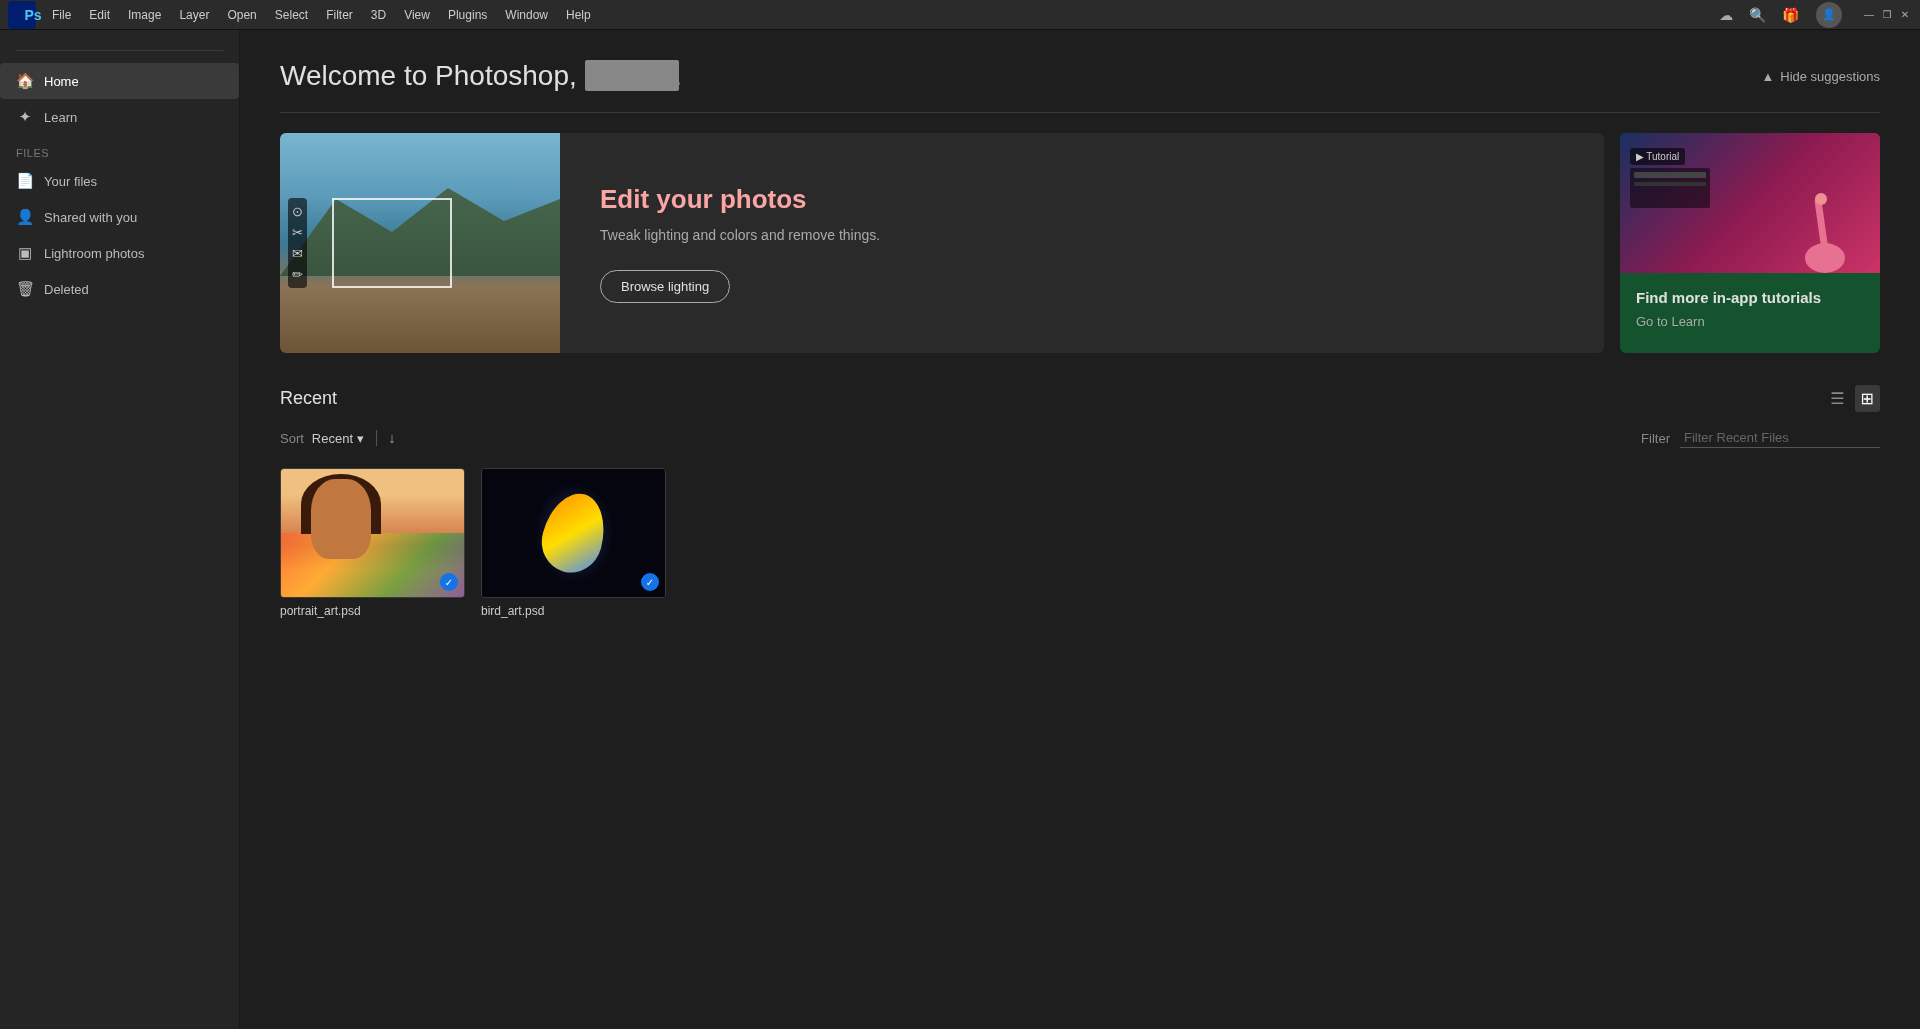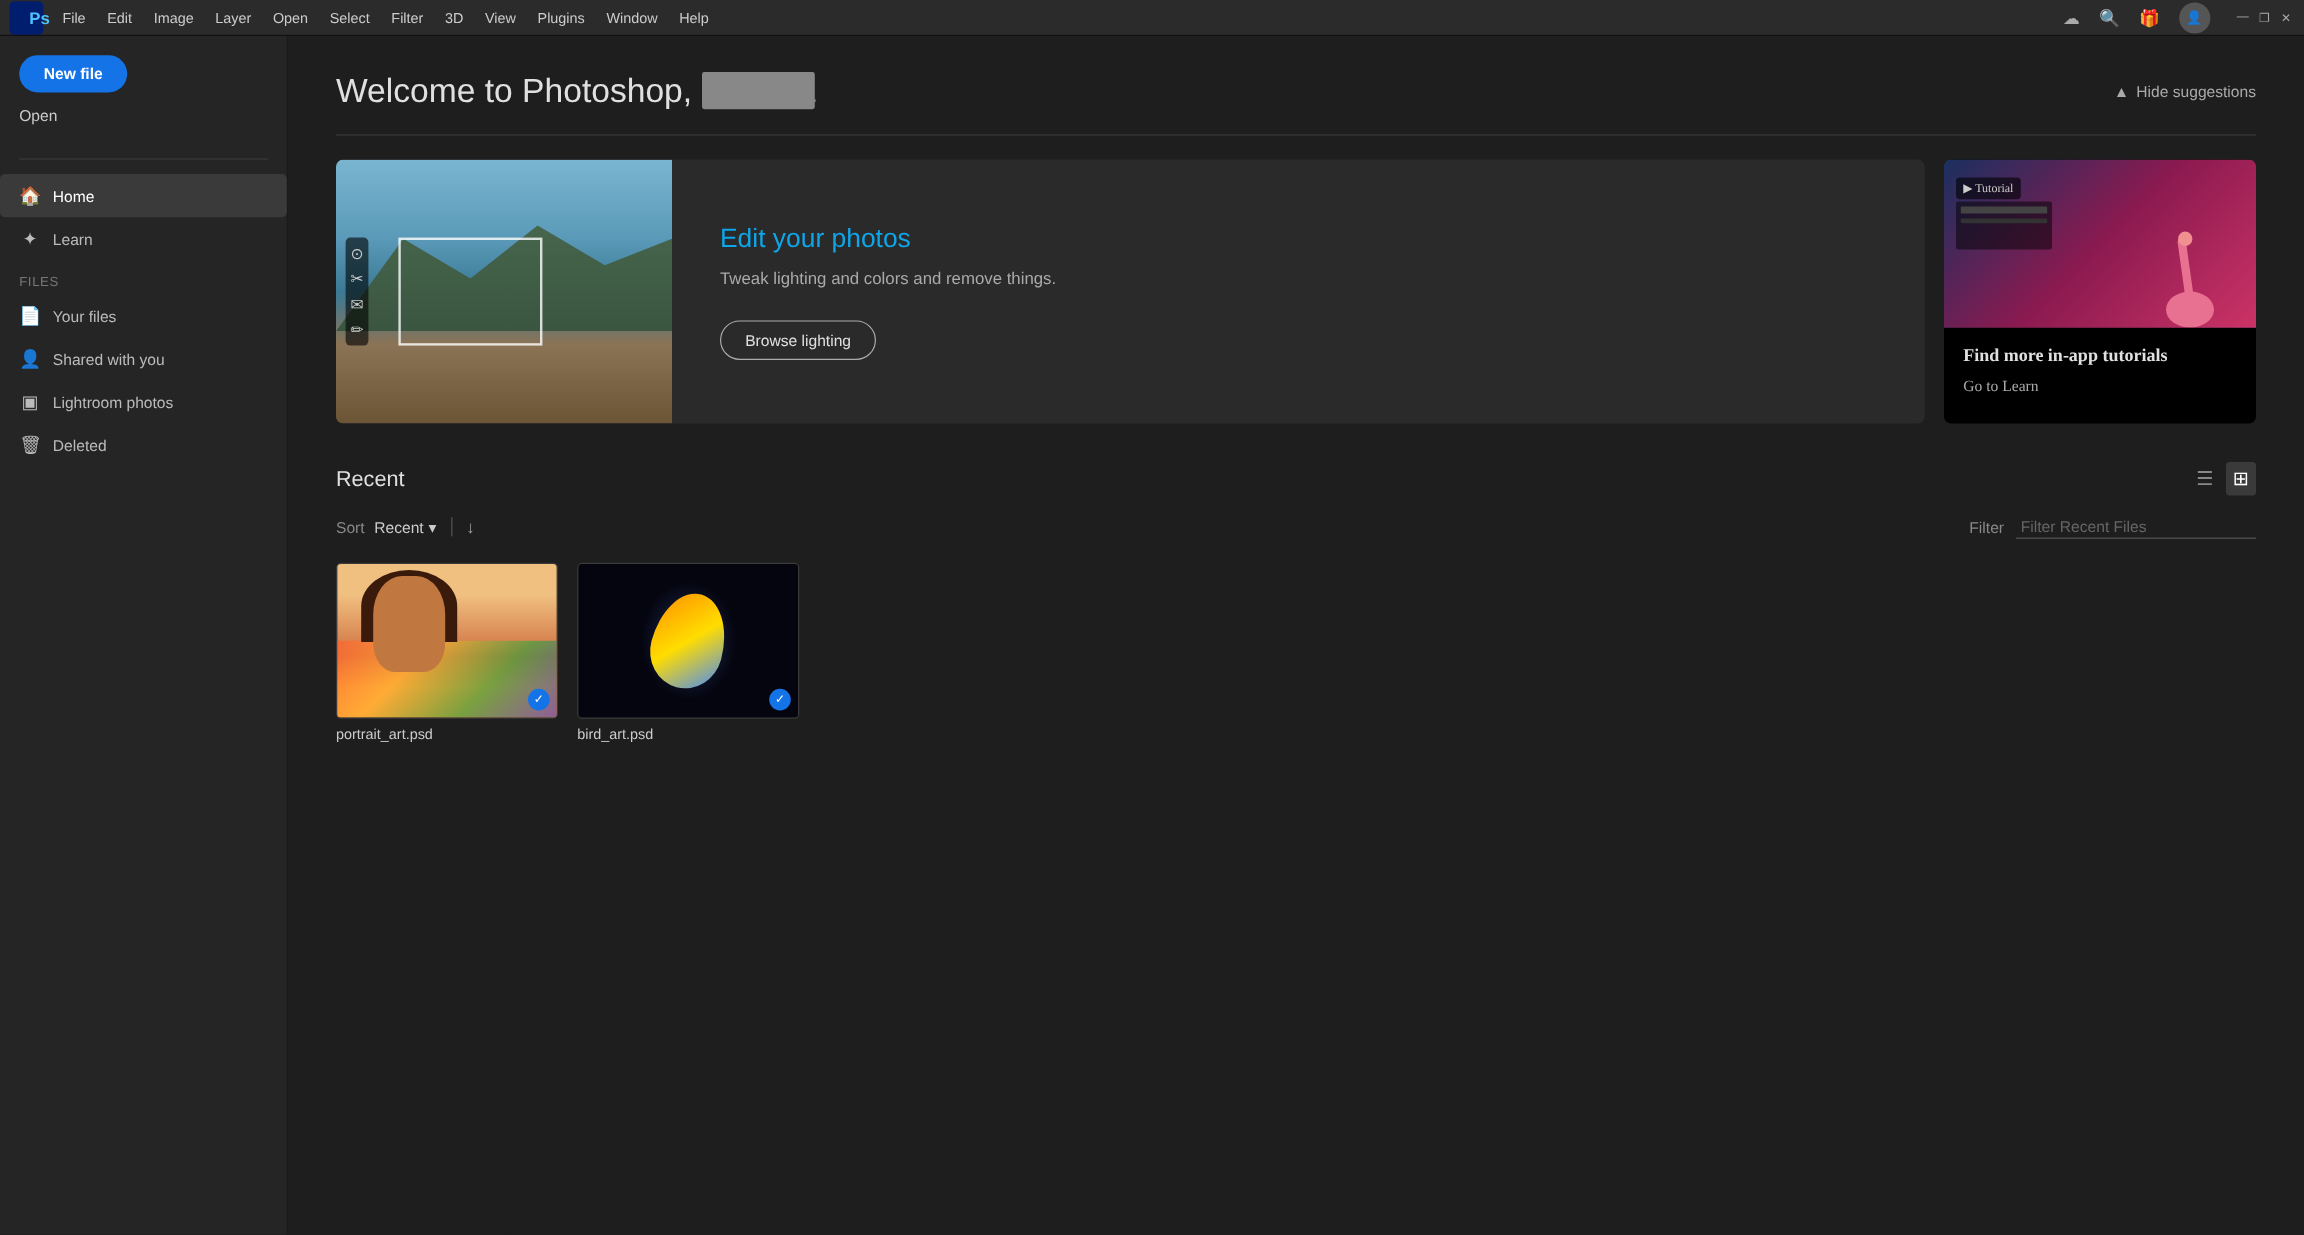--- a/index.html
+++ b/index.html
@@ -246,23 +246,23 @@
       opacity: 0.8;
     }
     .suggestion-card-text {
       flex: 1;
       padding: 32px 40px;
       display: flex;
       flex-direction: column;
       justify-content: center;
     }
     .suggestion-card-title {
-      font-size: 22px;
-      color: #0ea5e9;
-      font-weight: 400;
+      font-size: 26px;
+      color: #fca5a5;
+      font-weight: 700;
       margin-bottom: 10px;
     }
     .suggestion-card-desc {
       font-size: 14px;
       color: #aaa;
       margin-bottom: 24px;
       line-height: 1.5;
     }
     .browse-tutorials-btn {
       background: transparent;
@@ -272,24 +272,23 @@
       padding: 8px 20px;
       font-size: 13px;
       cursor: pointer;
       width: fit-content;
     }
 
     
     .suggestion-card-secondary {
       width: 260px;
       flex-shrink: 0;
-      background: #000000;
+      background: #14532d;
       border-radius: 6px;
       overflow: hidden;
-      font-family: Liberation Serif, serif;
     }
     .secondary-card-img {
       width: 100%;
       height: 140px;
       background: linear-gradient(135deg, #1a4a6e 0%, #8b2252 50%, #cc4488 100%);
       display: flex;
       align-items: center;
       justify-content: center;
       position: relative;
       overflow: hidden;
@@ -560,24 +559,20 @@
       <div class="wc-btn">—</div>
       <div class="wc-btn">❐</div>
       <div class="wc-btn">✕</div>
     </div>
   </div>
 </div>
 
 <div class="app-body">
 
   <div class="sidebar">
-    <div class="sidebar-top">
-      <button class="btn-new-file">New file</button>
-      <button class="btn-open">Open</button>
-    </div>
     <div class="sidebar-divider"></div>
     <div class="sidebar-nav-item active">
       <span class="sidebar-nav-icon">🏠</span>
       <span>Home</span>
     </div>
     <div class="sidebar-nav-item">
       <span class="sidebar-nav-icon">✦</span>
       <span>Learn</span>
     </div>
     <div class="sidebar-section-title">FILES</div>

